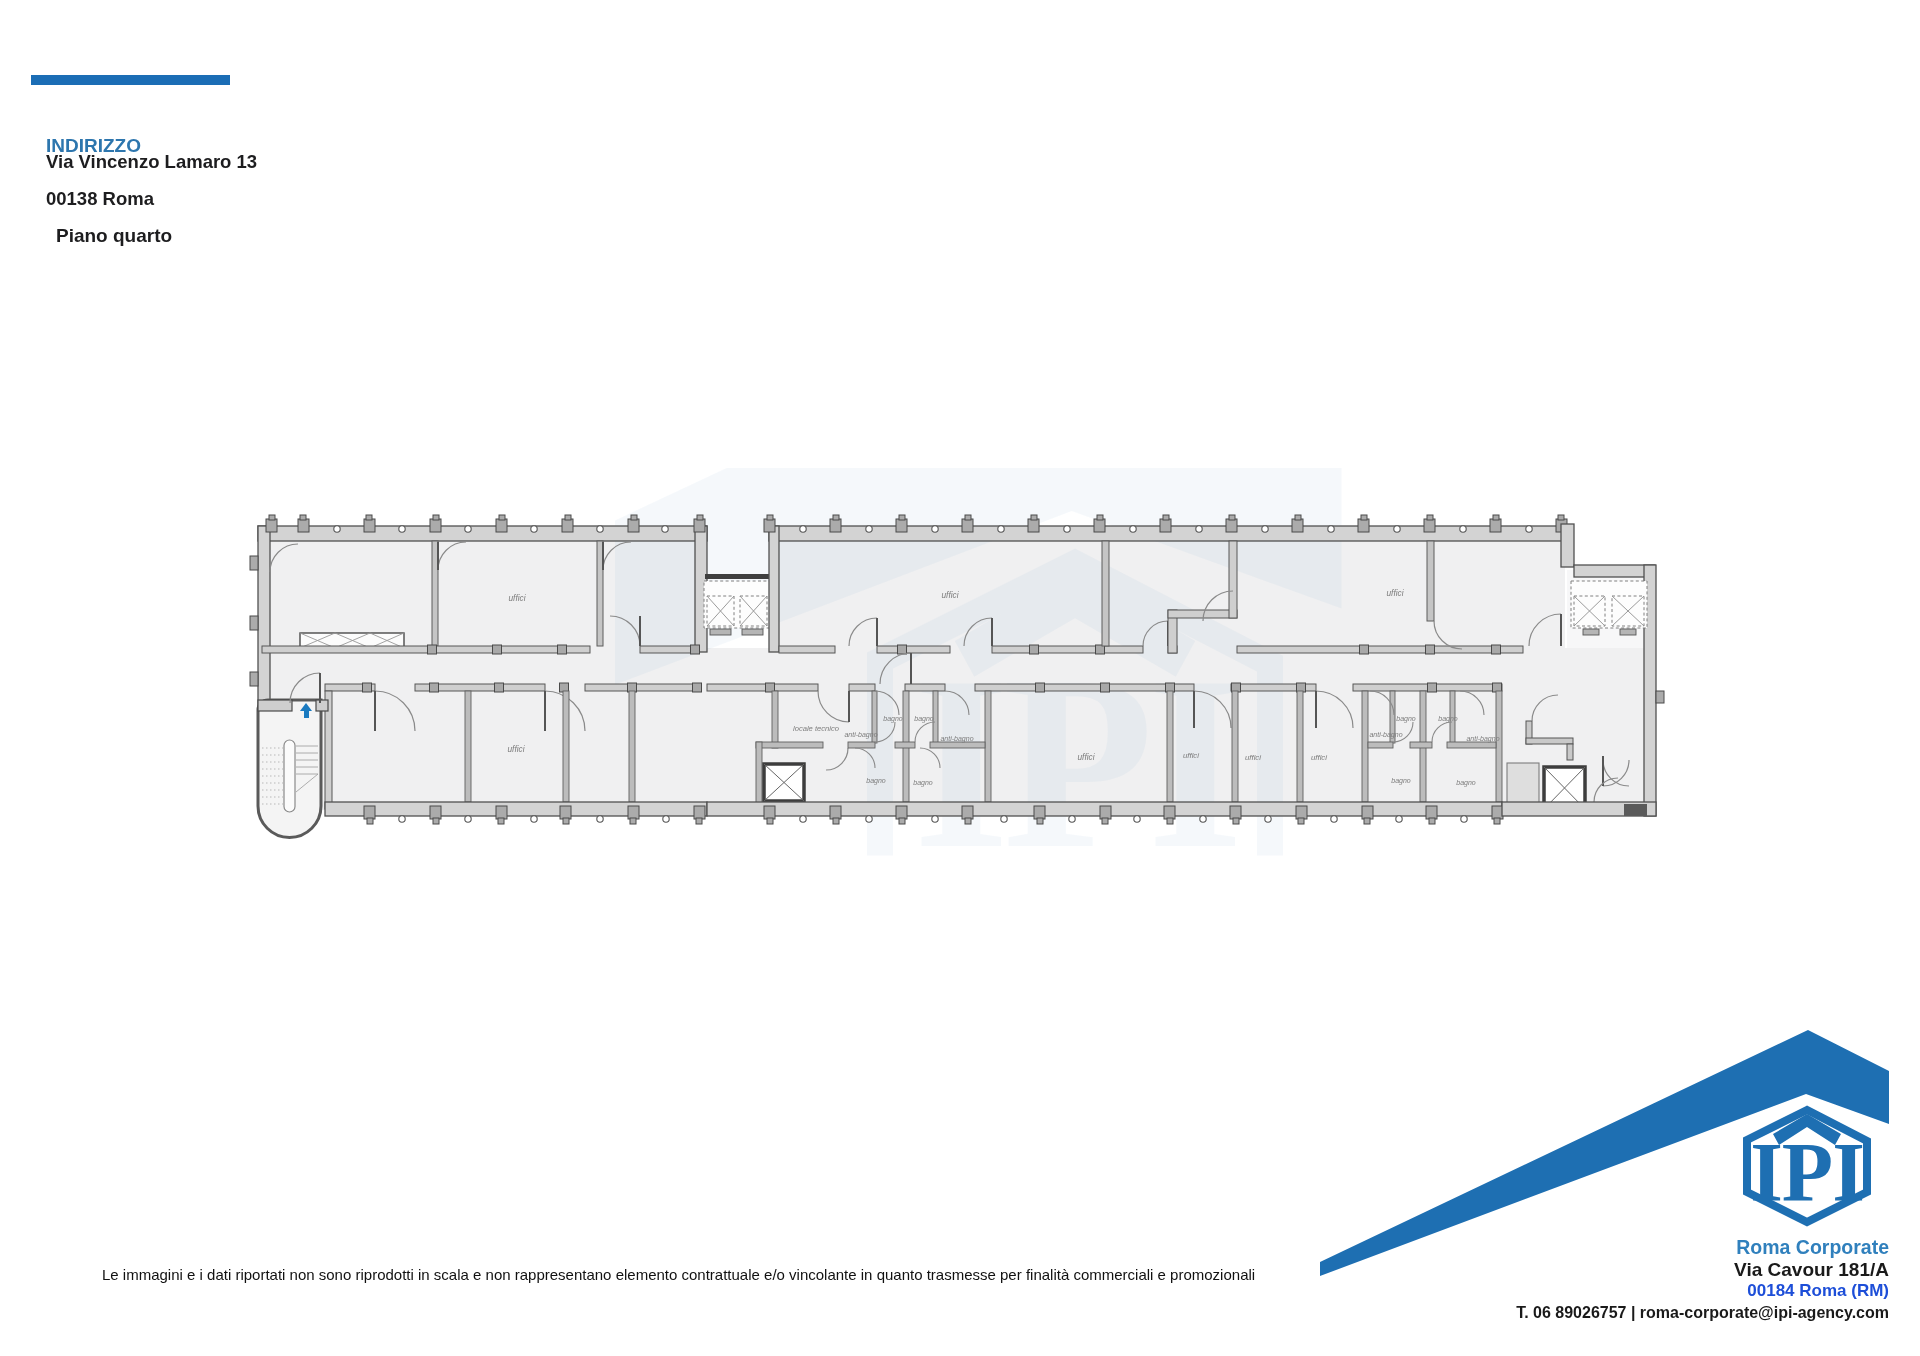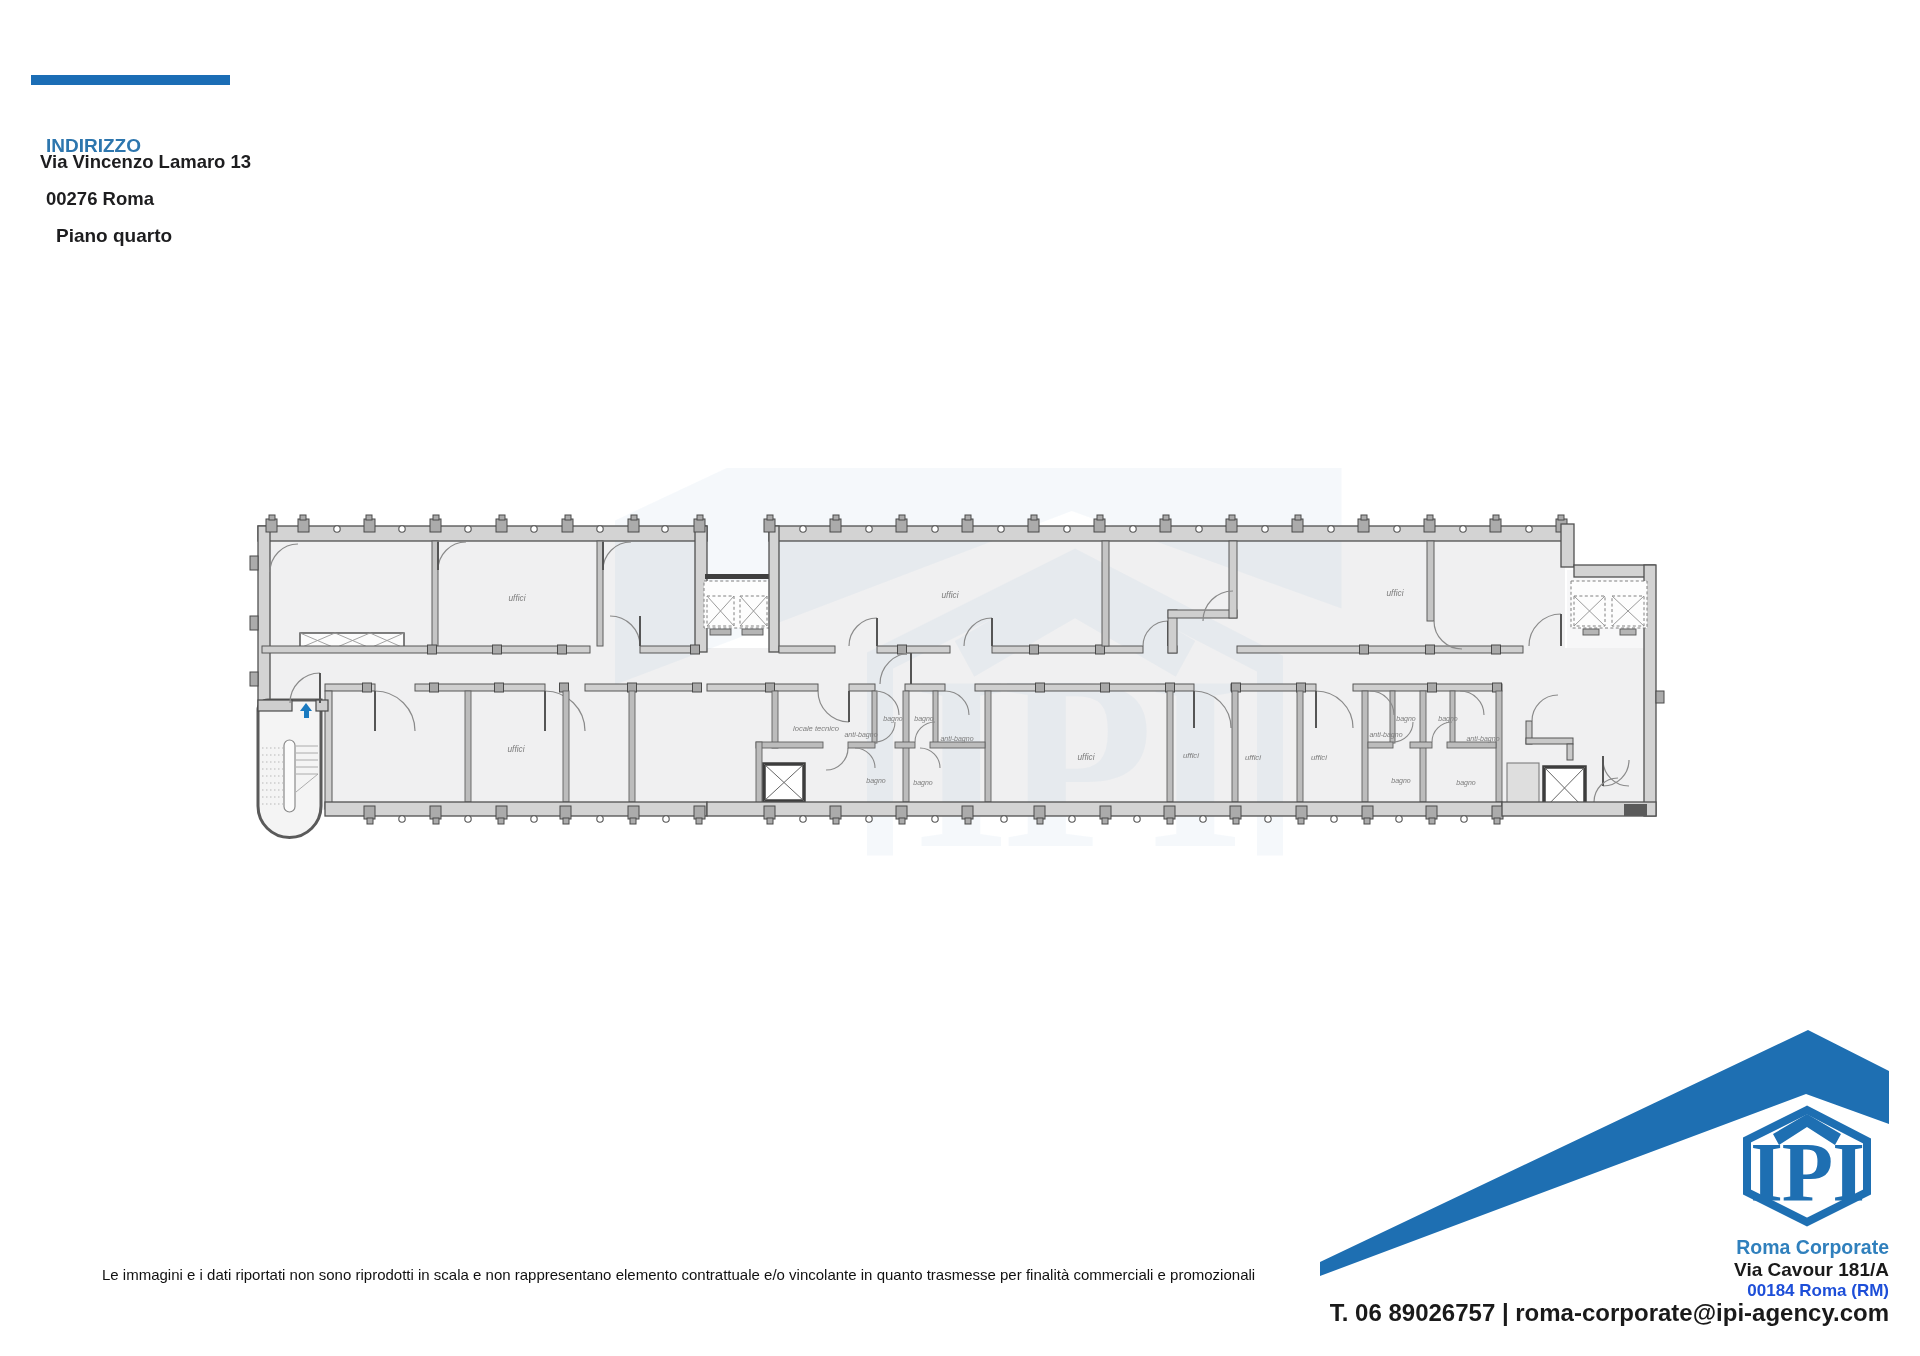--- a/index.html
+++ b/index.html
@@ -4,23 +4,23 @@
   html,body { margin:0; padding:0; background:#fff; width:1920px; height:1356px; overflow:hidden;
     font-family:"Liberation Sans", sans-serif; }
   .abs { position:absolute; }
 </style></head>
 <body>
 
 <div class="abs" style="left:31px;top:75px;width:199px;height:10px;background:#1b6db5;"></div>
 
 <div class="abs" style="left:46px;top:112px;font-size:19px;font-weight:bold;color:#2d76ae;margin-top:23px;">INDIRIZZO</div>
 
-<div class="abs" style="left:40px;top:151px;font-size:18.5px;font-weight:bold;color:#1d1d1f;">Via Vincenzo Lamaro 13</div>
-
-<div class="abs" style="left:46px;top:188px;font-size:18.5px;font-weight:bold;color:#1d1d1f;">00276 Roma</div>
+<div class="abs" style="left:46px;top:151px;font-size:18.5px;font-weight:bold;color:#1d1d1f;">Via Vincenzo Lamaro 13</div>
+
+<div class="abs" style="left:46px;top:188px;font-size:18.5px;font-weight:bold;color:#1d1d1f;">00138 Roma</div>
 
 <div class="abs" style="left:56px;top:225px;font-size:19px;font-weight:bold;color:#1d1d1f;">Piano quarto</div>
 
 <svg class="abs" style="left:0;top:0" width="1920" height="1356" viewBox="0 0 1920 1356">
 <defs>
       <clipPath id="wmclip">
         <rect x="615" y="468" width="830" height="414"></rect>
       </clipPath>
     </defs>
 
@@ -453,14 +453,14 @@
 </g>
 
 </svg>
 
 <div class="abs" style="left:102px;top:1266px;white-space:nowrap;font-size:15px;color:#111;">Le immagini e i dati riportati non sono riprodotti in scala e non rappresentano elemento contrattuale e/o vincolante in quanto trasmesse per finalità commerciali e promozionali</div>
 
 <div class="abs" style="right:31px;top:1237px;text-align:right;font-weight:bold;line-height:21.5px;">
   <div style="font-size:19.5px;color:#3080bd;">Roma Corporate</div>
   <div style="font-size:19px;color:#1a1a1a;text-align:right;">Via Cavour 181/A</div>
   <div style="font-size:17px;color:#1d4ed8;">00184 Roma (RM)</div>
-  <div style="font-size:24px;color:#1a1a1a;">T. 06 89026757 | roma-corporate@ipi-agency.com</div>
+  <div style="font-size:16px;color:#1a1a1a;">T. 06 89026757 | roma-corporate@ipi-agency.com</div>
 </div>
 
 </body></html>

